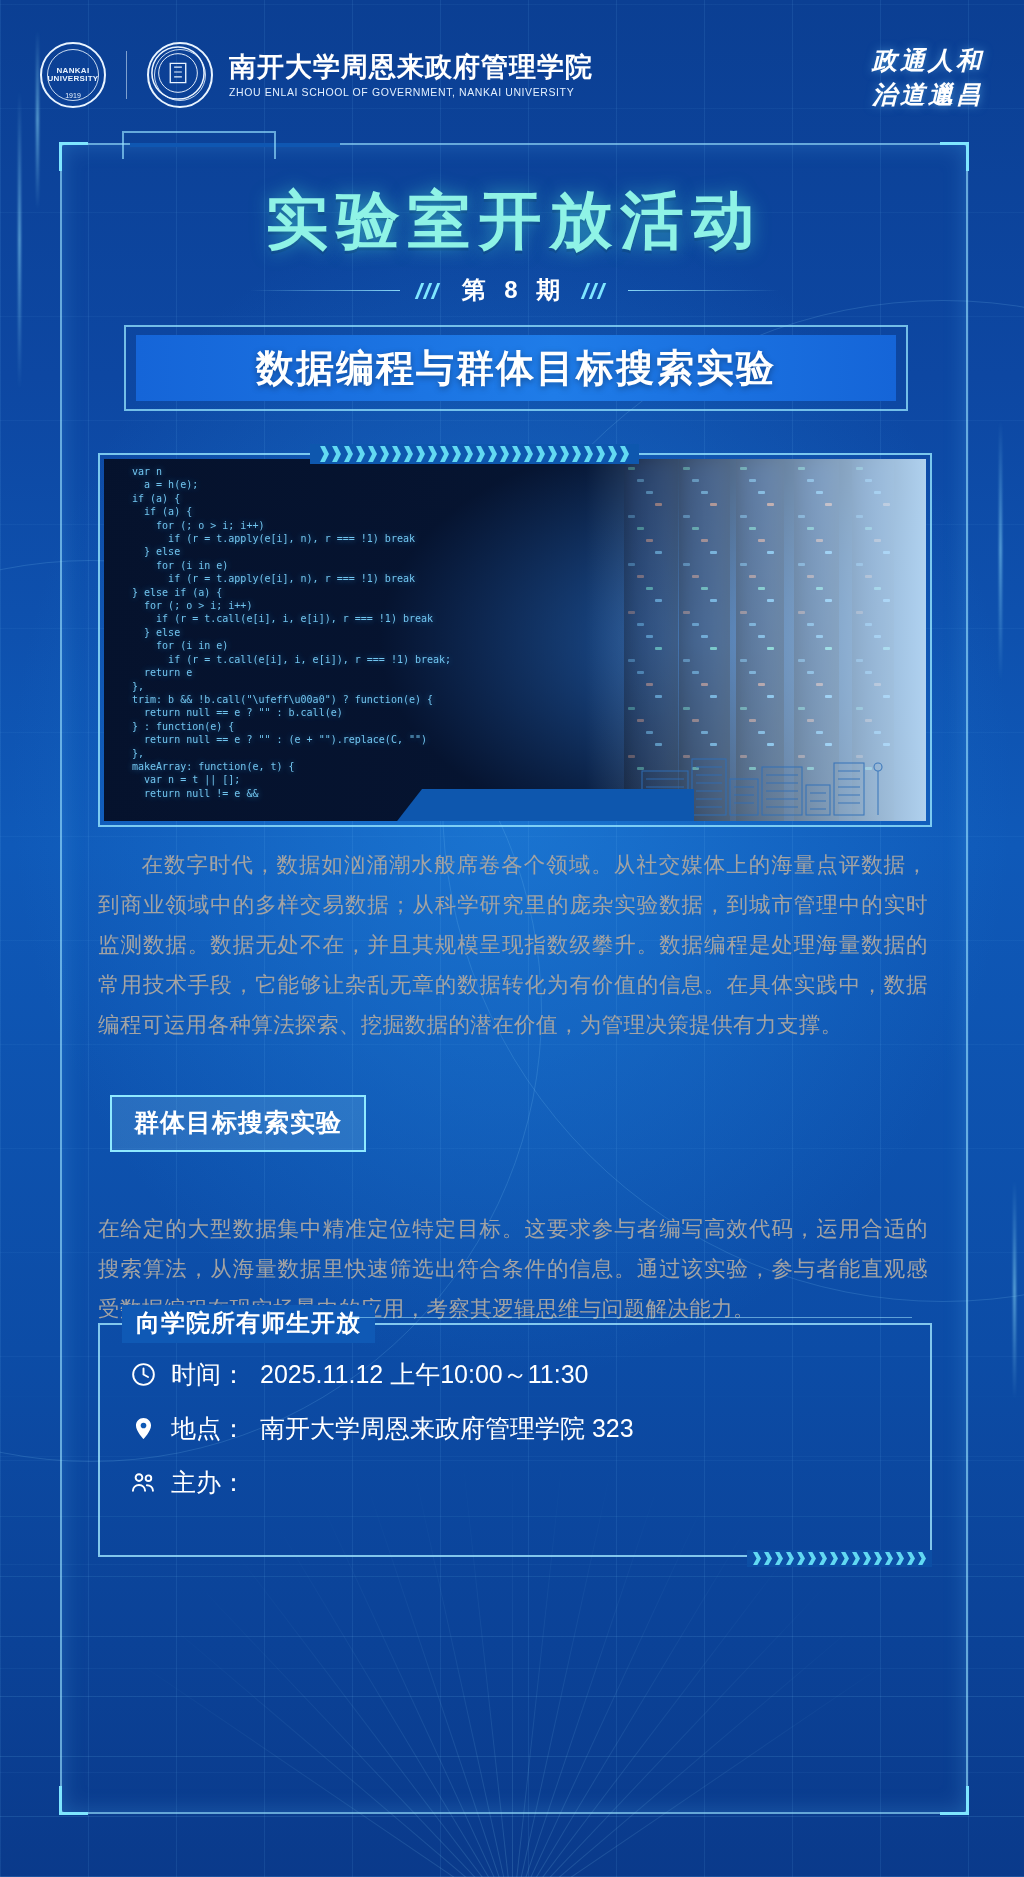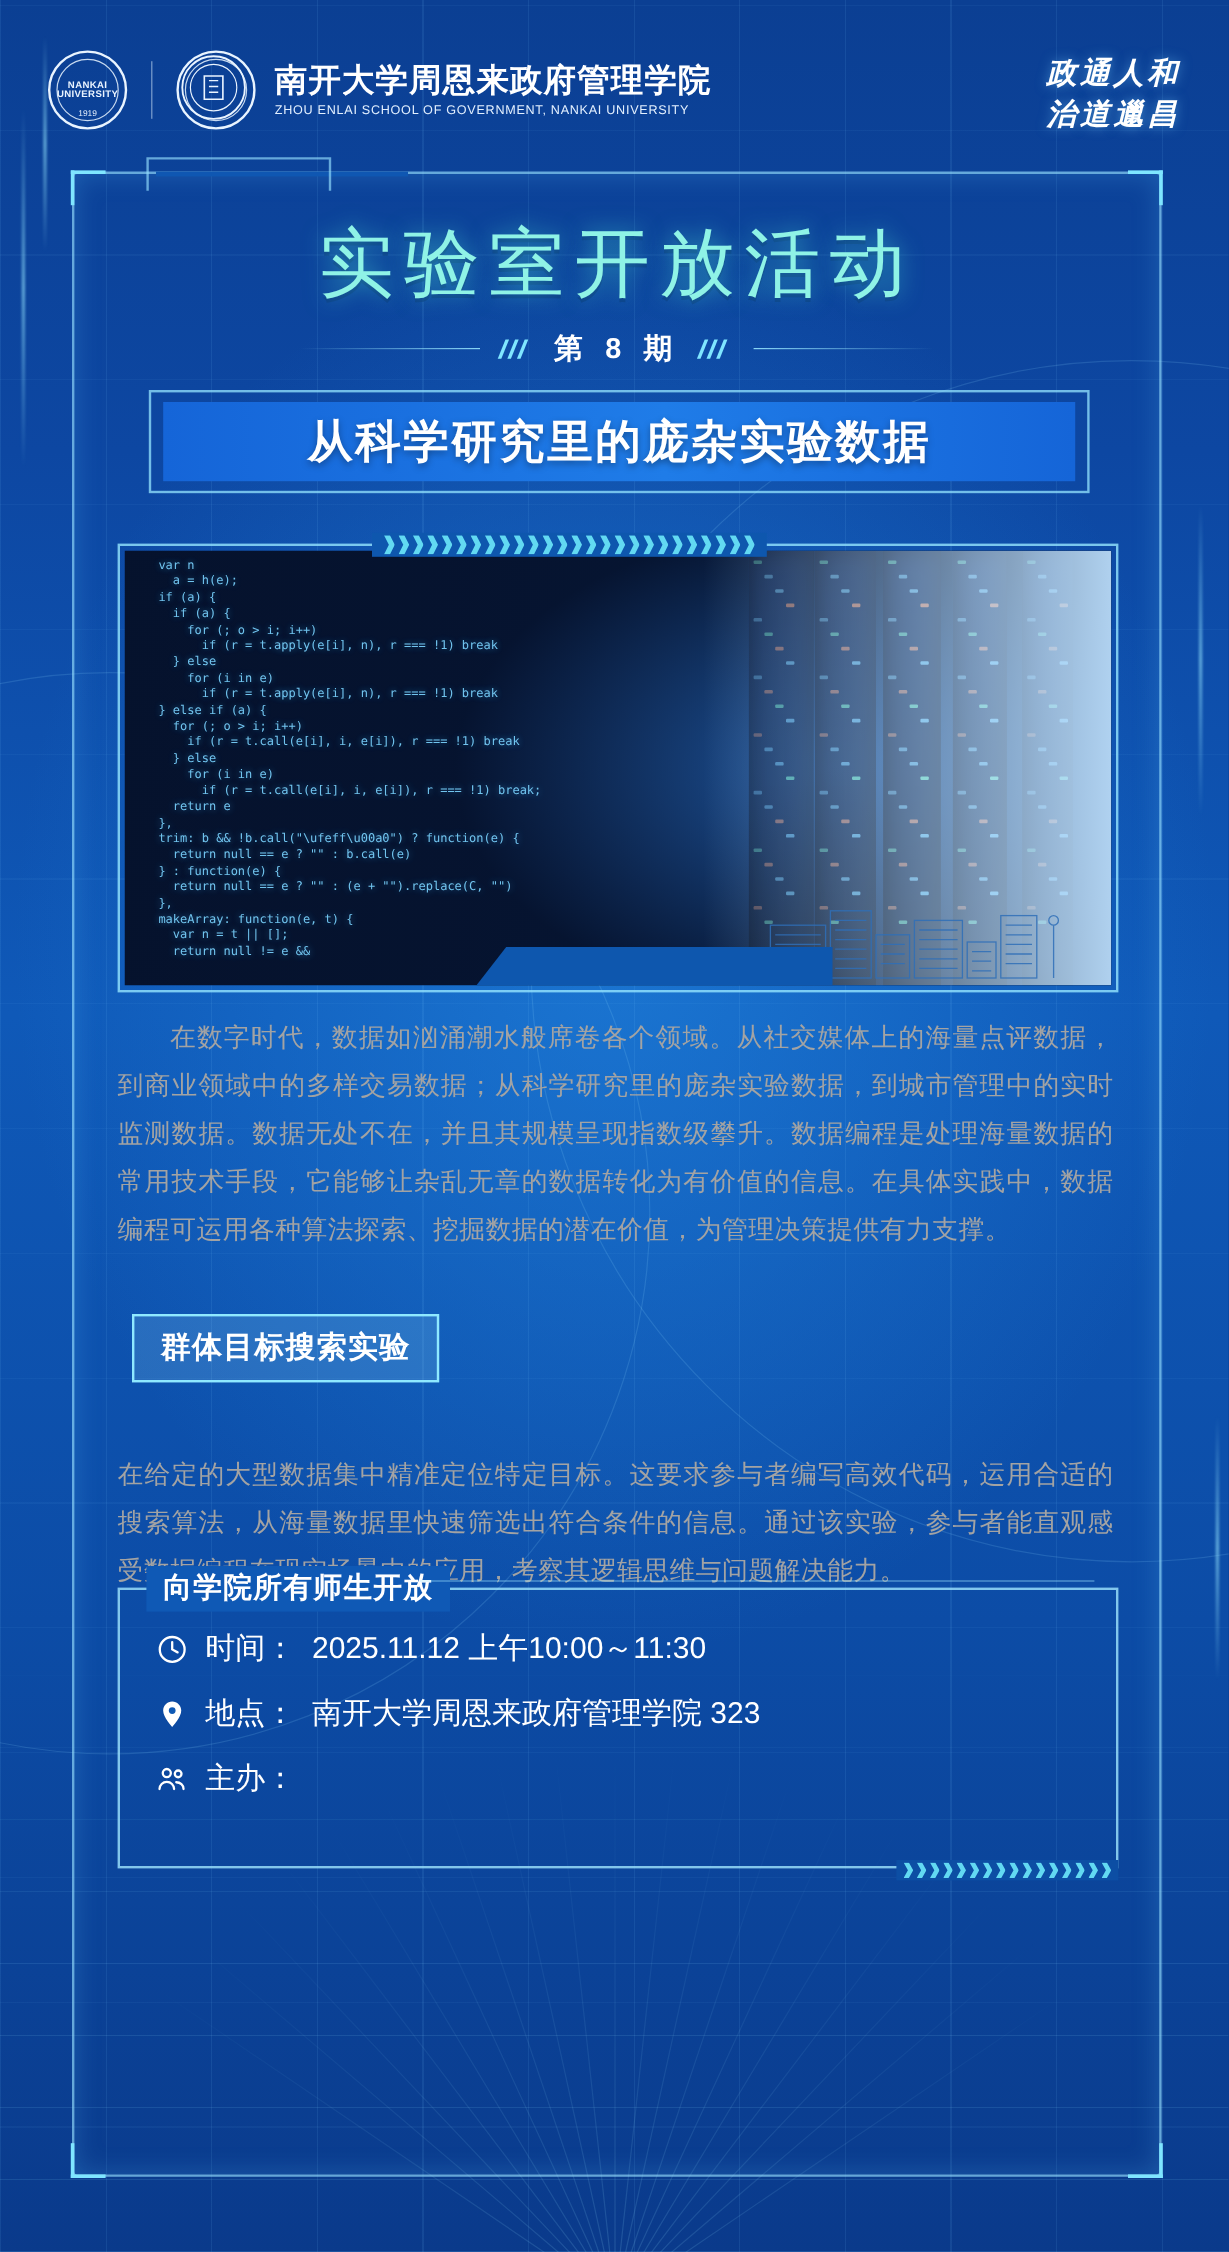--- a/index.html
+++ b/index.html
@@ -79,21 +79,21 @@
   .notch-tl{position:absolute;left:60px;top:-14px;width:150px;height:26px;border:2px solid rgba(150,225,255,.65);border-bottom:none;background:transparent;}
   .corner{position:absolute;width:26px;height:26px;border:3px solid #7fe6ff;}
   .c-tl{left:-3px;top:-3px;border-right:none;border-bottom:none;}
   .c-tr{right:-3px;top:-3px;border-left:none;border-bottom:none;}
   .c-bl{left:-3px;bottom:-3px;border-right:none;border-top:none;}
   .c-br{right:-3px;bottom:-3px;border-left:none;border-top:none;}
 
   
   .title-wrap{position:absolute;left:0;right:0;top:44px;text-align:center;}
   .main-title{
-    font-size:63px;font-weight:400;letter-spacing:8px;
+    font-size:63px;font-weight:700;letter-spacing:8px;
     color:#8ff3e6;
     text-shadow:0 0 18px rgba(80,235,215,.55), 0 3px 0 rgba(10,60,130,.7);
     line-height:1;
   }
   .issue-row{display:flex;align-items:center;justify-content:center;gap:18px;margin-top:22px;}
   .issue-line{height:1px;width:150px;background:linear-gradient(90deg,rgba(150,230,255,0),rgba(150,230,255,.9));}
   .issue-line.r{background:linear-gradient(270deg,rgba(150,230,255,0),rgba(150,230,255,.9));}
   .issue{color:#fff;font-size:24px;font-weight:700;letter-spacing:6px;}
   .slash{display:inline-block;width:26px;height:14px;position:relative;}
   .slash i{position:absolute;top:0;width:3px;height:16px;background:#7fe6ff;transform:skewX(-22deg);}
@@ -267,21 +267,21 @@
           <i></i>
           <i></i>
           <i></i>
         </span>
       <div class="issue-line r"></div>
     </div>
   </div>
 
   <div class="sub-banner">
     <div class="sub-inner">
-      <div class="sub-text">从科学研究里的庞杂实验数据</div>
+      <div class="sub-text">数据编程与群体目标搜索实验</div>
     </div>
   </div>
   <div class="chev-row" id="chev-sub" style="left:500px;top:268px;"></div>
 
   <div class="img-panel">
     <div class="img-inner">
       <div class="server"></div>
       <div id="racks">
           <div class="rack" style="left: 520px; opacity: 0.55; width: 54px;">
             <i style="top: 8px; left: 4px; background: rgb(122, 255, 200); opacity: 0.55;"></i>

